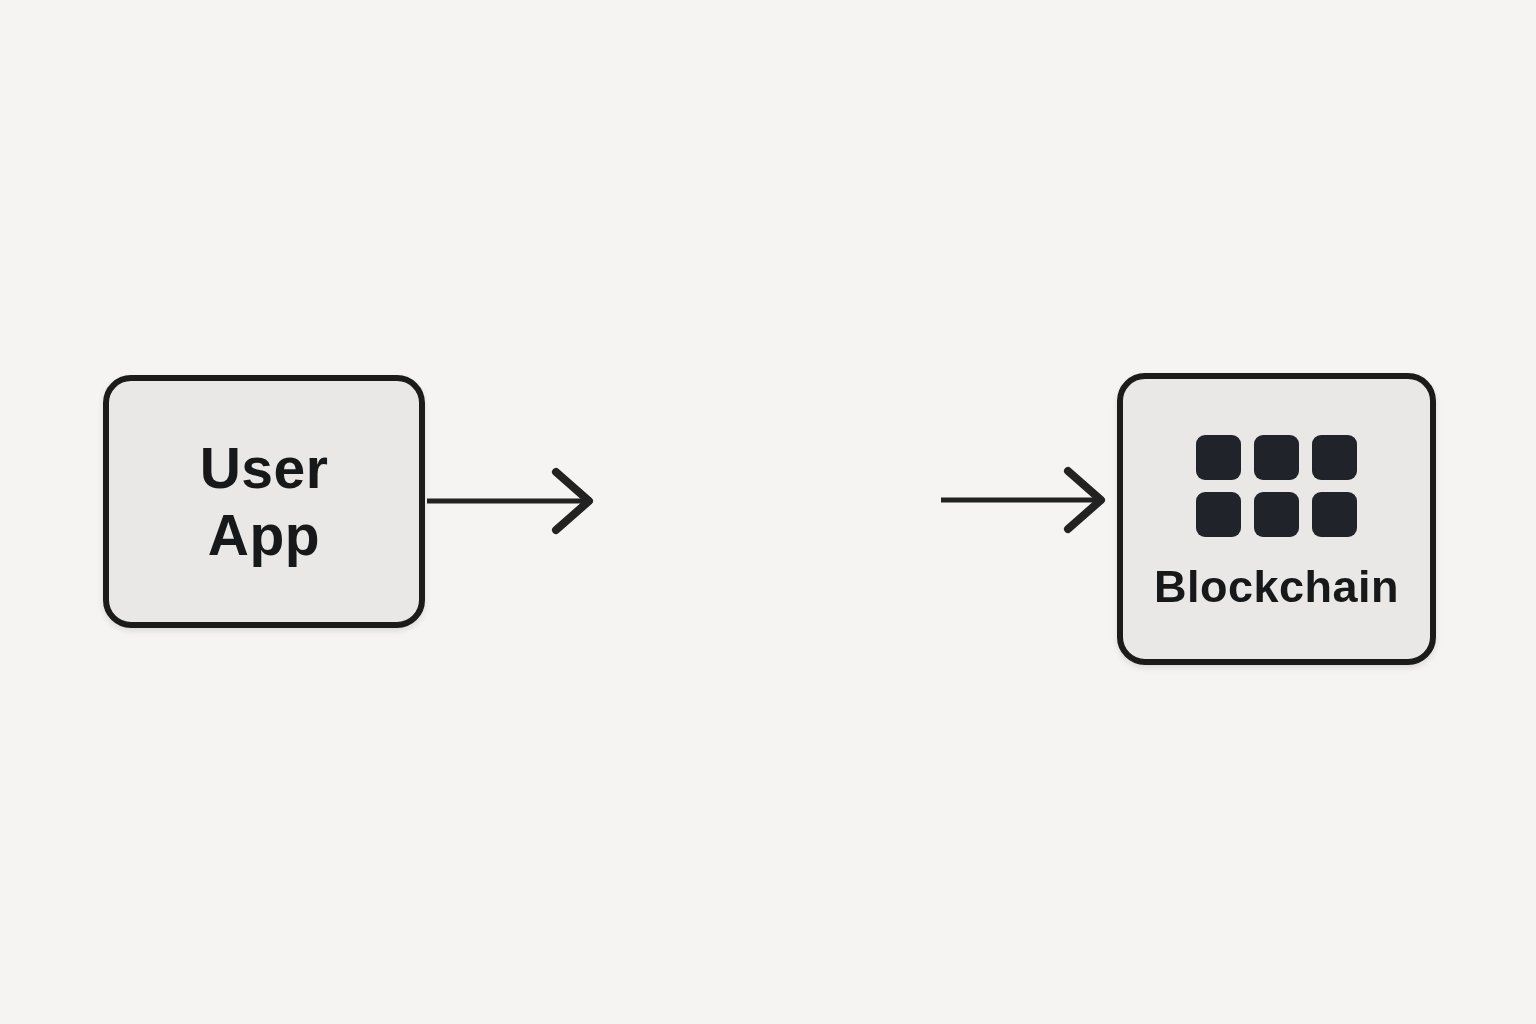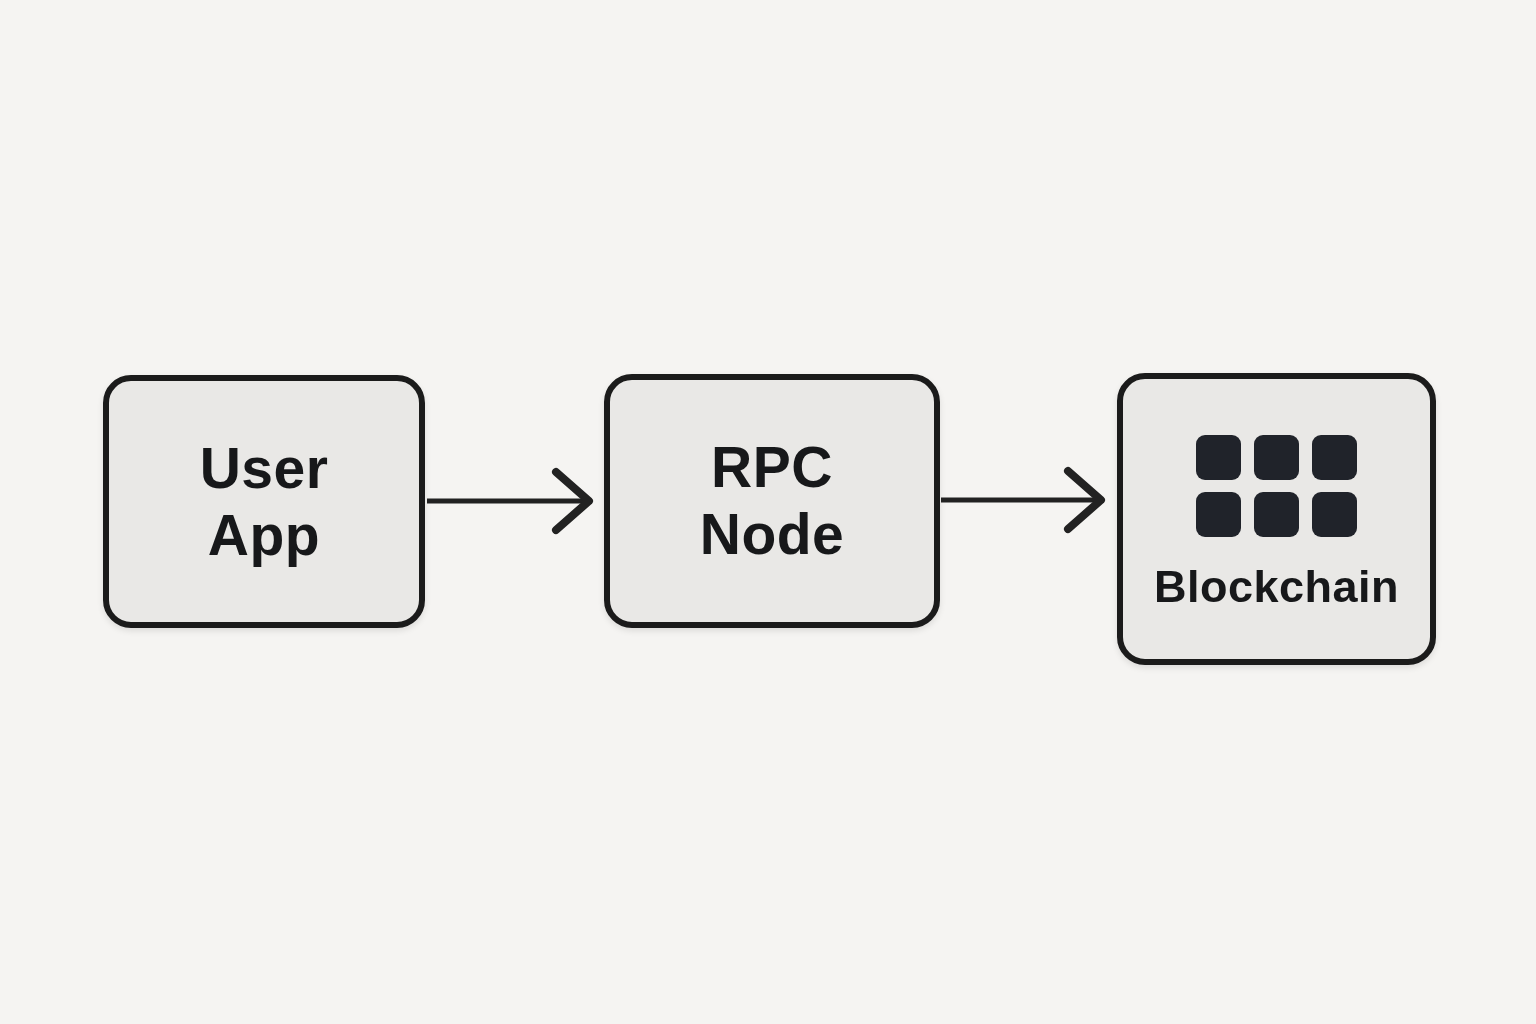--- a/index.html
+++ b/index.html
@@ -78,24 +78,20 @@
   <div class="node" id="node-user-app">
     <div class="node-label">User
 App</div>
   </div>
 
   <svg class="edge" id="edge-1" viewBox="0 0 172 72">
     <line x1="2" y1="36" x2="158" y2="36" stroke="currentColor" stroke-width="5"></line>
     <polyline points="131,7 164,36 131,65" fill="none" stroke="currentColor" stroke-width="8" stroke-linecap="round" stroke-linejoin="round"></polyline>
   </svg>
 
-  <div class="node" id="node-rpc-node">
-    <div class="node-label">RPC
-Node</div>
-  </div>
 
   <svg class="edge" id="edge-2" viewBox="0 0 170 72">
     <line x1="2" y1="36" x2="156" y2="36" stroke="currentColor" stroke-width="5"></line>
     <polyline points="129,7 162,36 129,65" fill="none" stroke="currentColor" stroke-width="8" stroke-linecap="round" stroke-linejoin="round"></polyline>
   </svg>
 
   <div class="node" id="node-blockchain">
     <div class="grid-icon">
       <div class="grid-cell"></div>
       <div class="grid-cell"></div>

